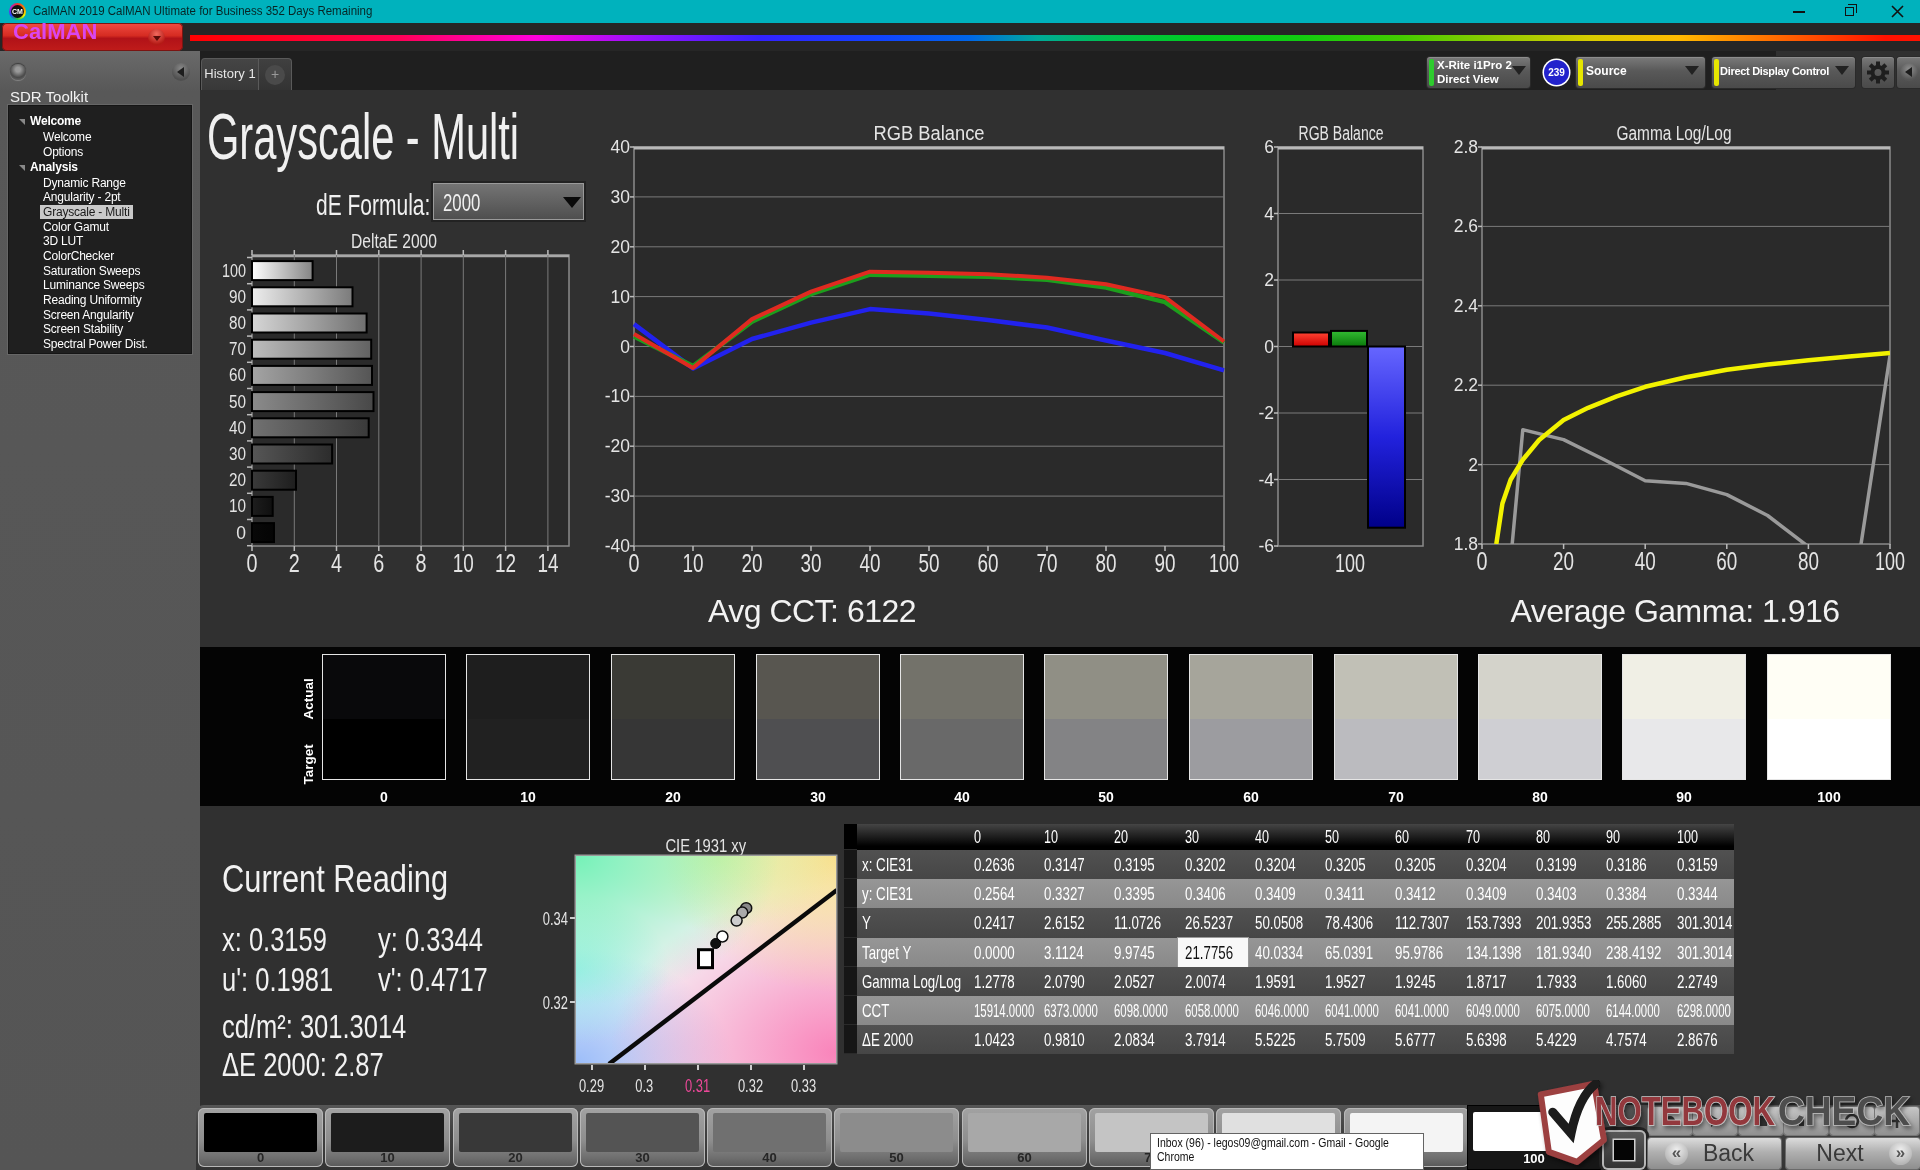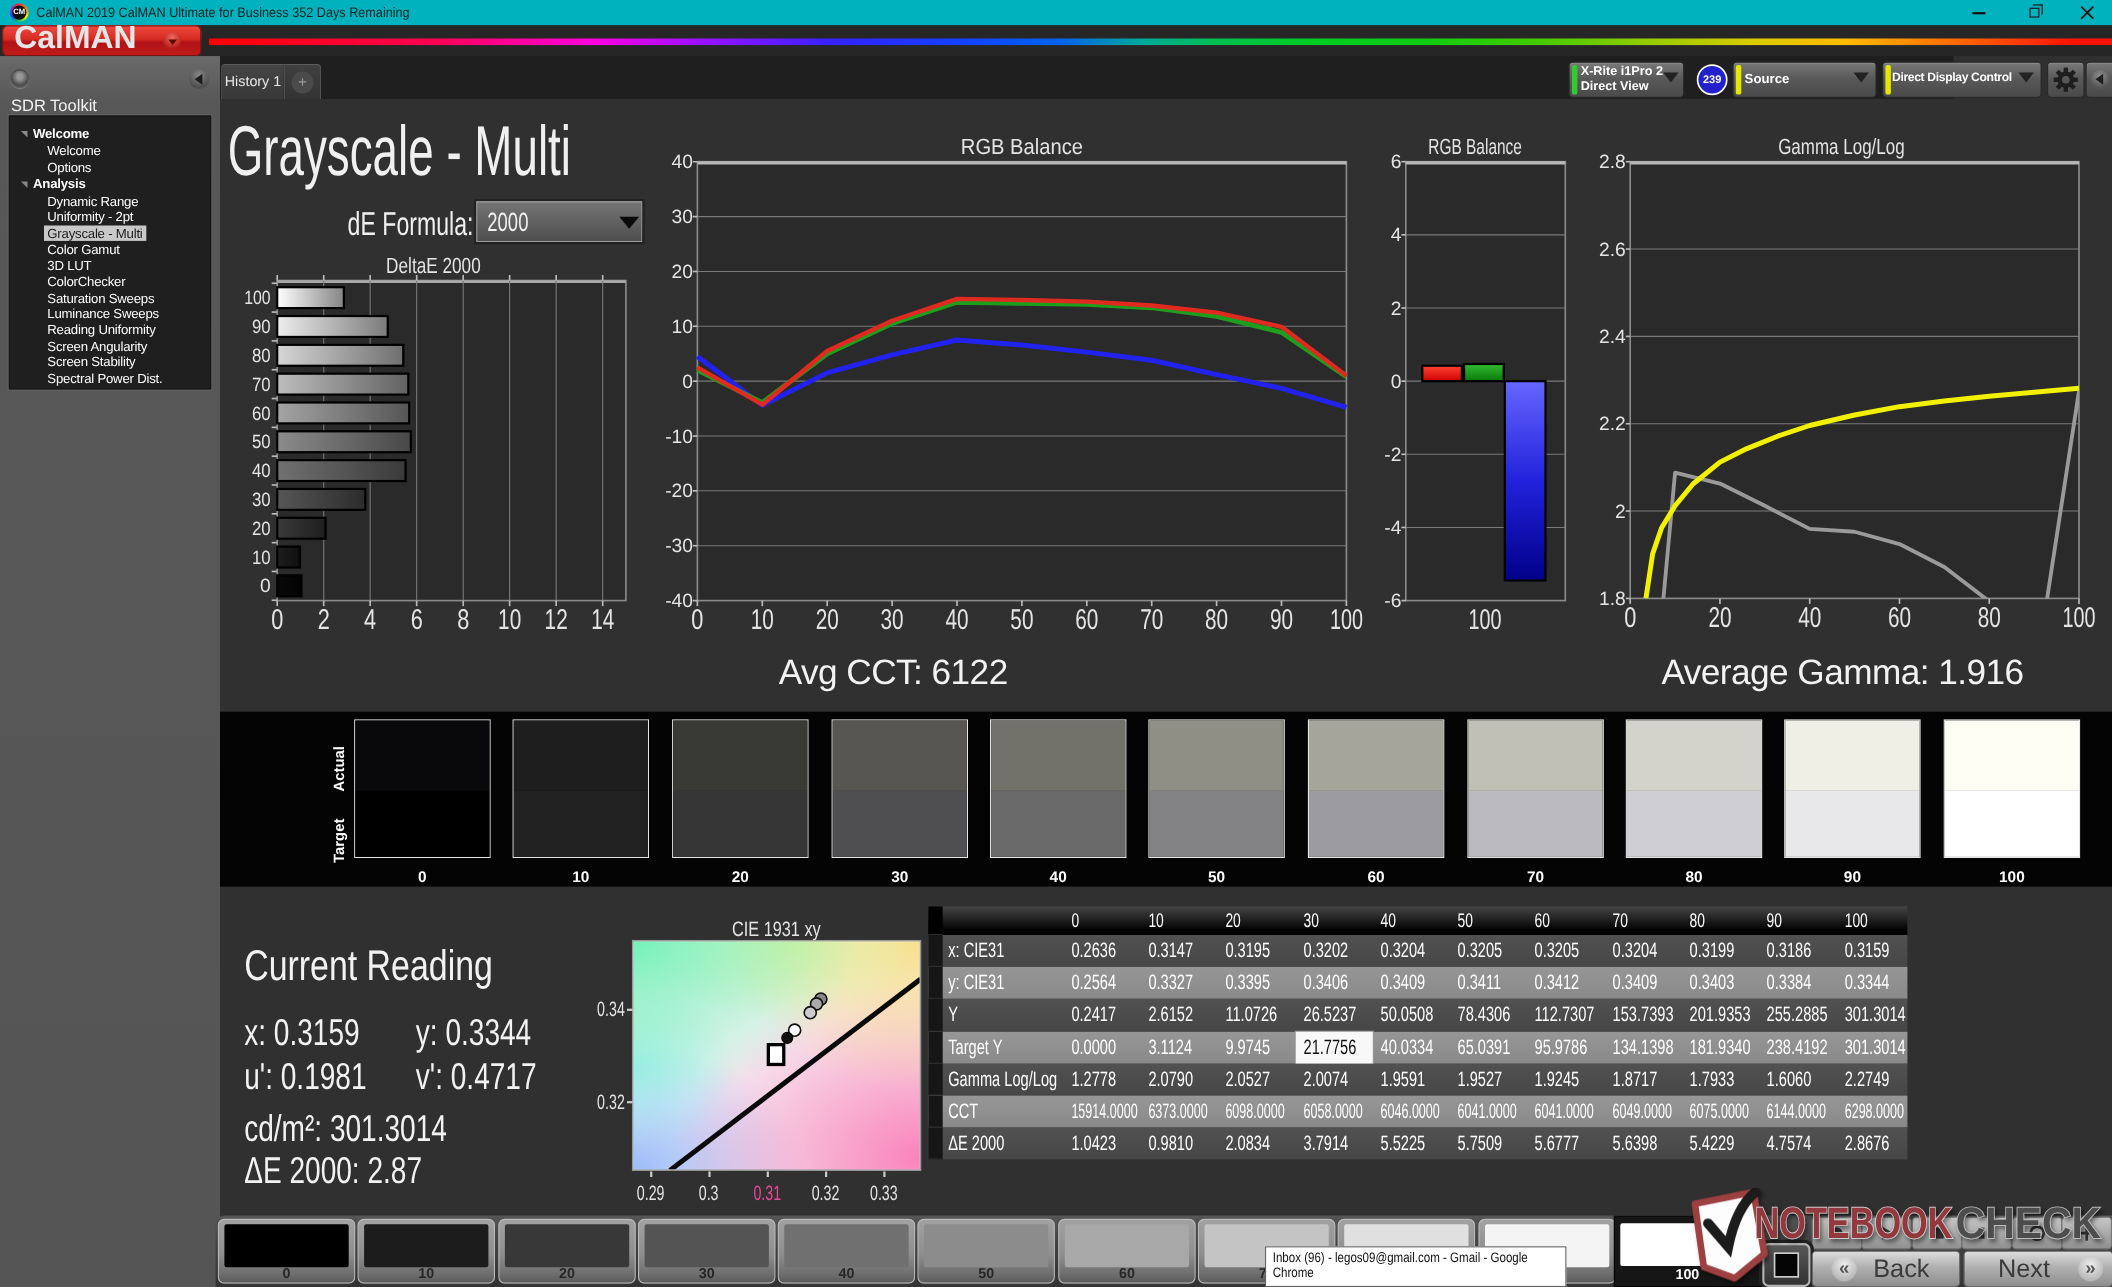--- a/index.html
+++ b/index.html
@@ -13,21 +13,21 @@
   #cmicon { left:9px; top:3px; width:17px; height:17px; border-radius:50%;
     background:conic-gradient(#e33,#ee8800,#ffee00,#22cc44,#2244ff,#aa22cc,#e33);
     display:flex; align-items:center; justify-content:center; }
   #cmicon>div { width:13px; height:13px; border-radius:50%; background:#111;
      color:#fff; font-size:7px; font-weight:bold; text-align:center; line-height:13px;}
 
   #logobar { left:0; top:23px; width:1920px; height:28px; background:#262626; }
   #calmanlogo { left:2px; top:0px; width:181px; height:28px; border-radius:5px;
      background:linear-gradient(#f04b42 0%, #d62c22 45%, #b11218 55%, #c01c1a 100%);
      box-shadow:0 0 0 1px #7a1512 inset; }
-  #calmantext { left:13px; top:-4px; color:#e5e5e5; font-size:29px; font-weight:bold;}
+  #calmantext { left:13px; top:-4px; color:#d946ef; font-size:22px; font-weight:bold;}
   #calmandrop { left:148px; top:6px; width:17px; height:17px; border-radius:50%;
      background:radial-gradient(circle at 50% 30%, #f26a5e, #b51a16 70%); }
   #calmandrop::after{ content:""; position:absolute; left:4.5px; top:7px;
      border-left:4px solid transparent; border-right:4px solid transparent; border-top:5px solid #5a0b08;}
   #rainbow { left:190px; top:12px; width:1730px; height:6px;
      background:linear-gradient(90deg,#f00 0%, #ff0055 12%, #ff00dd 20%, #9911ff 26%, #3322ff 33%, #1144ff 40%, #0066e8 45%, #00aa99 49%, #00c050 53%, #00cc22 58%, #11cc11 64%, #44cc00 70%, #99cc00 76%, #d8cc00 81%, #ffbb00 86%, #ff6600 92%, #ff1100 98%); }
 
   #sidebar { left:0; top:51px; width:200px; height:1119px;
      background:linear-gradient(#6a6a6a, #585858 40px, #555 ); }
   #sbdot { left:10px; top:13px; width:16px; height:16px; border-radius:50%;
@@ -188,21 +188,21 @@
   <div class="abs" id="sidebar">
     <div class="abs" id="sbdot"></div>
     <div class="abs" id="sbarrow"></div>
     <div class="abs" id="sbtitle">SDR Toolkit</div>
     <div class="abs" id="tree">
       <div class="thead" style="top:8px;">Welcome</div>
       <div class="titem" style="top:24px;">Welcome</div>
       <div class="titem" style="top:39px;">Options</div>
       <div class="thead" style="top:54px;">Analysis</div>
       <div class="titem" style="top:70px;">Dynamic Range</div>
-      <div class="titem" style="top:84px;">Uniformity - 2pt</div>
+      <div class="titem" style="top:84px;">Angularity - 2pt</div>
       <div class="titem" style="top:99px;"><span class="tsel">Grayscale - Multi</span></div>
       <div class="titem" style="top:114px;">Color Gamut</div>
       <div class="titem" style="top:128px;">3D LUT</div>
       <div class="titem" style="top:143px;">ColorChecker</div>
       <div class="titem" style="top:158px;">Saturation Sweeps</div>
       <div class="titem" style="top:172px;">Luminance Sweeps</div>
       <div class="titem" style="top:187px;">Reading Uniformity</div>
       <div class="titem" style="top:202px;">Screen Angularity</div>
       <div class="titem" style="top:216px;">Screen Stability</div>
       <div class="titem" style="top:231px;">Spectral Power Dist.</div>

